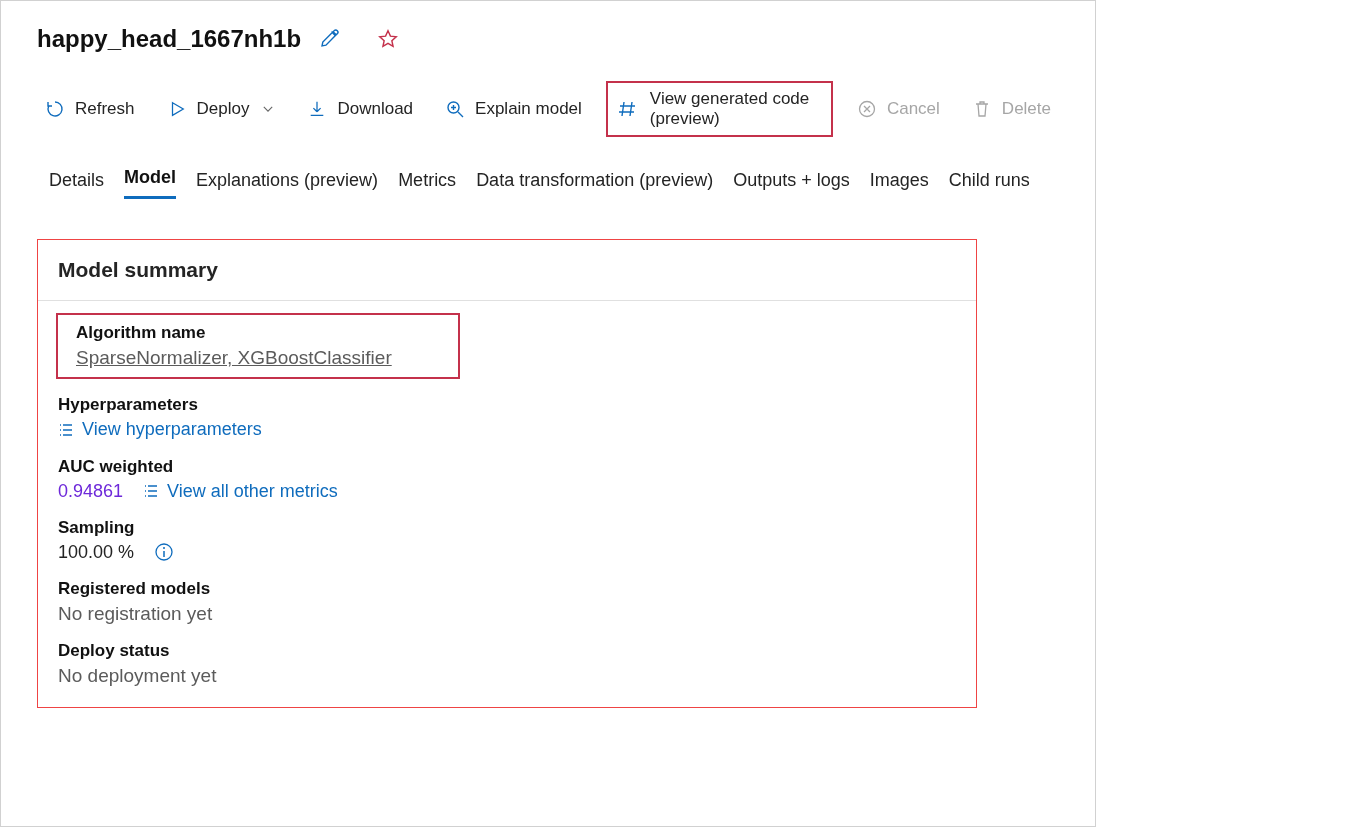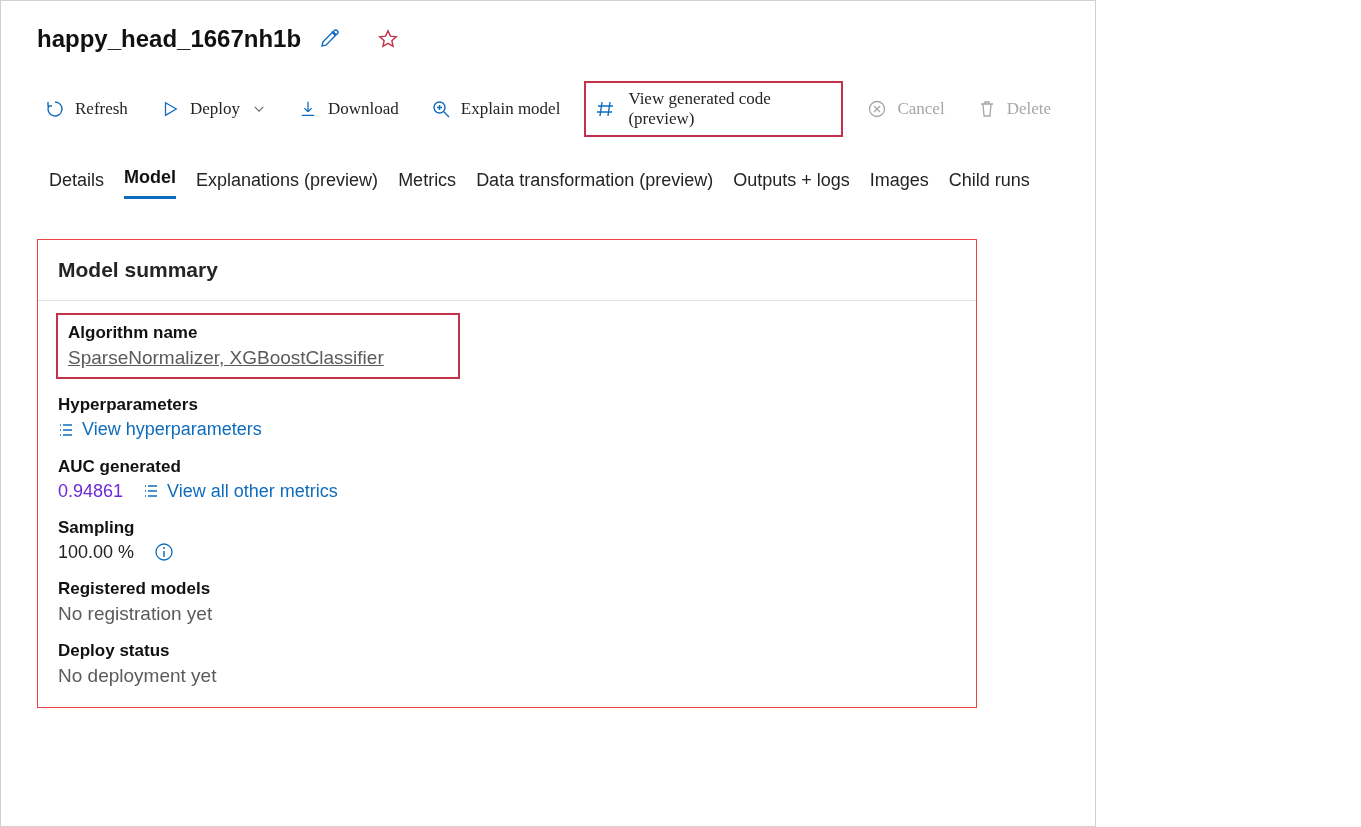--- a/index.html
+++ b/index.html
@@ -37,21 +37,20 @@
     width: 22px;
     height: 22px;
     cursor: pointer;
   }
   .toolbar {
     display: flex;
     align-items: center;
     gap: 16px;
     margin-bottom: 30px;
     flex-wrap: nowrap;
-    font-family: Liberation Serif, serif;
   }
   .tb-btn {
     display: inline-flex;
     align-items: center;
     gap: 10px;
     font-size: 17px;
     color: #242424;
     padding: 6px 8px;
     cursor: pointer;
     white-space: nowrap;
@@ -123,21 +122,21 @@
     font-size: 19px;
     color: #5b5b5b;
   }
   .field .inline-row {
     display: flex;
     align-items: center;
     gap: 20px;
   }
   .algo-highlight {
     border: 2px solid #c4314b;
-    padding: 8px 12px 8px 8px;
+    padding: 8px 12px 8px 16px;
     margin-top: 4px;
     margin-left: -2px;
     width: 404px;
   }
   .algo-highlight .field-label { margin-left: 2px; }
   .algo-highlight .field-value { margin-left: 2px; text-decoration: underline; }
   .link {
     color: #0f6cbd;
     font-size: 18px;
     cursor: pointer;
@@ -274,21 +273,21 @@
           <span class="list-icon">
             <svg width="16" height="16" viewBox="0 0 16 16">
                   <path d="M2 3h1M5 3h9M2 8h1M5 8h9M2 13h1M5 13h9" stroke="#0f6cbd" stroke-width="1.6"></path>
                 </svg>
           </span>
           <span>View hyperparameters</span>
         </span>
       </div>
 
       <div class="field">
-        <div class="field-label">AUC generated</div>
+        <div class="field-label">AUC weighted</div>
         <div class="inline-row">
           <span class="field-value" style="color:#6d28d9;font-size:18px;">0.94861</span>
           <span class="link">
             <span class="list-icon">
               <svg width="16" height="16" viewBox="0 0 16 16">
                     <path d="M2 3h1M5 3h9M2 8h1M5 8h9M2 13h1M5 13h9" stroke="#0f6cbd" stroke-width="1.6"></path>
                   </svg>
             </span>
             <span>View all other metrics</span>
           </span>

